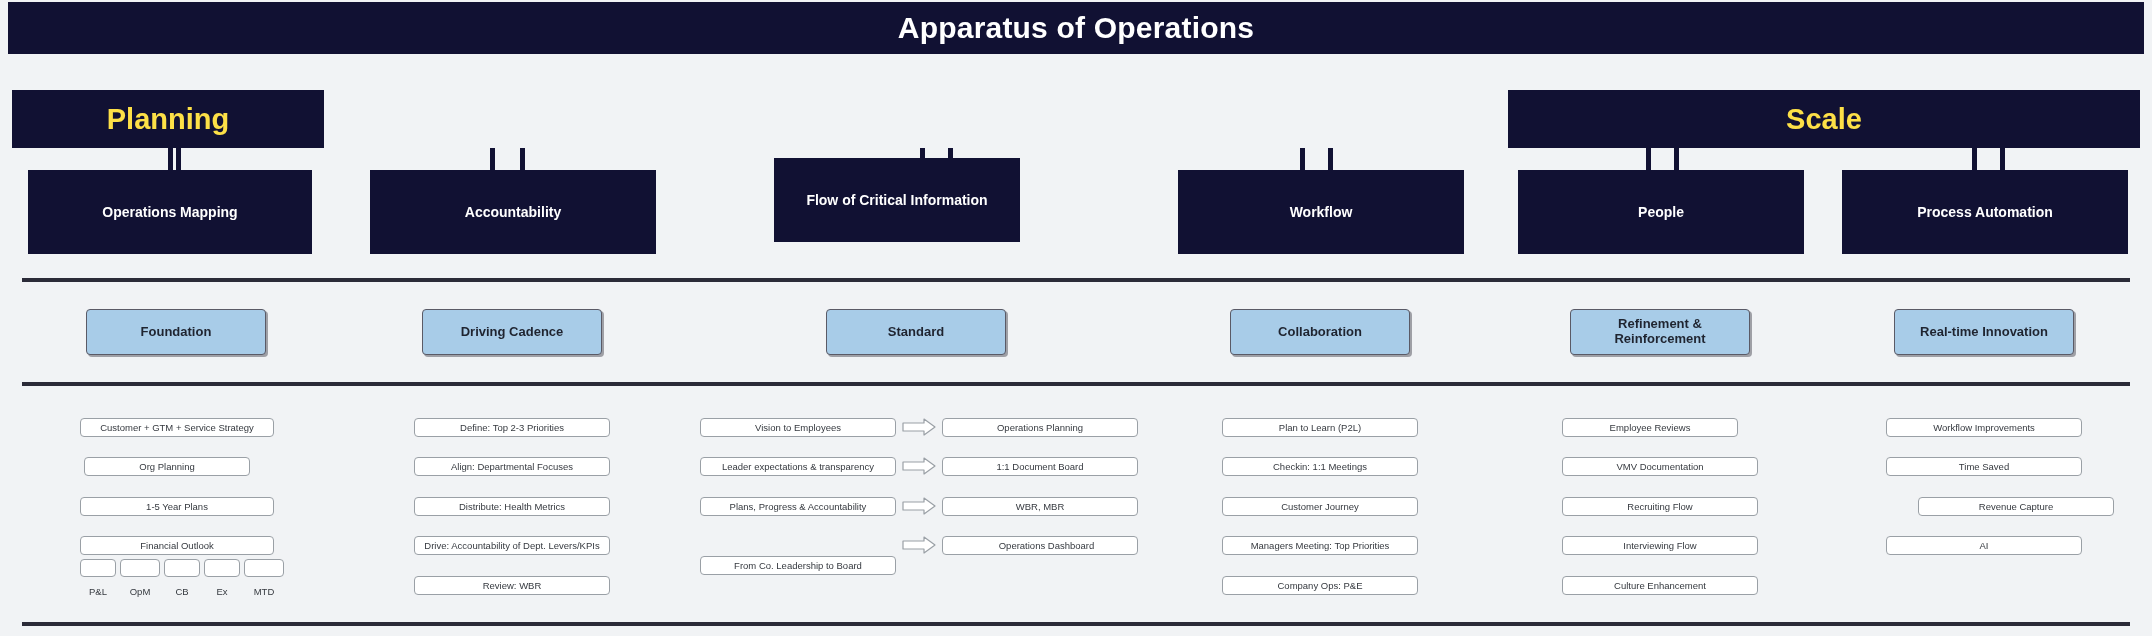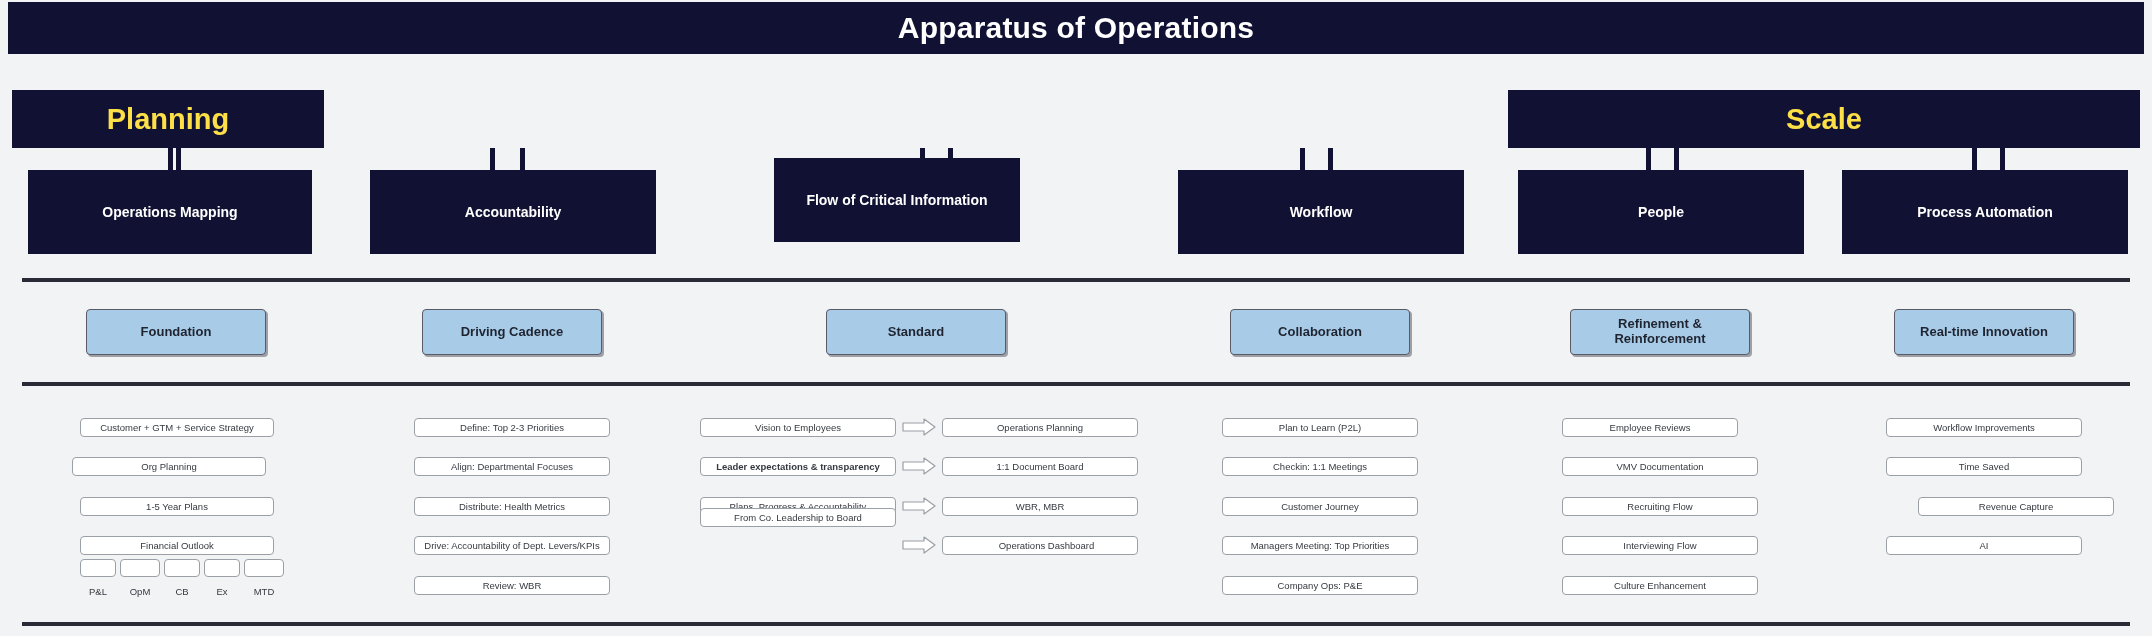--- a/index.html
+++ b/index.html
@@ -196,21 +196,21 @@
   <div class="tier" style="left:1894px; top:309px; width:180px;">
     <span class="tier-text">Real-time Innovation</span>
   </div>
   <div class="tier" style="left:1570px; top:309px; width:180px;">
     <span class="tier-text">Refinement &amp; Reinforcement</span>
   </div>
 
   <div class="item" style="left:80px; top:418px; width:194px;">
     <span class="item-text">Customer + GTM + Service Strategy</span>
   </div>
-  <div class="item" style="left:72px; top:457px; width:194px;">
+  <div class="item" style="left:84px; top:457px; width:166px;">
     <span class="item-text">Org Planning</span>
   </div>
   <div class="item" style="left:80px; top:497px; width:194px;">
     <span class="item-text">1-5 Year Plans</span>
   </div>
   <div class="item" style="left:80px; top:536px; width:194px;">
     <span class="item-text">Financial Outlook</span>
   </div>
   <div class="chip" style="left:80px; top:559px; width:36px;">
     <span class="chip-text">P&amp;L</span>
@@ -249,21 +249,21 @@
   </div>
   <div class="arrow" style="left:902px; top:418px;">
     <svg viewBox="0 0 34 18">
         <path d="M1 5 H22 V1 L33 9 L22 17 V13 H1 Z" fill="#ffffff" stroke="#9aa0a6" stroke-width="1.2" stroke-linejoin="round"></path>
       </svg>
   </div>
   <div class="item" style="left:942px; top:418px; width:196px;">
     <span class="item-text">Operations Planning</span>
   </div>
 
-  <div class="item" style="left:700px; top:457px; width:196px;font-weight:bold;">
+  <div class="item" style="left:700px; top:457px; width:196px;">
     <span class="item-text">Leader expectations &amp; transparency</span>
   </div>
   <div class="arrow" style="left:902px; top:457px;">
     <svg viewBox="0 0 34 18">
         <path d="M1 5 H22 V1 L33 9 L22 17 V13 H1 Z" fill="#ffffff" stroke="#9aa0a6" stroke-width="1.2" stroke-linejoin="round"></path>
       </svg>
   </div>
   <div class="item" style="left:942px; top:457px; width:196px;">
     <span class="item-text">1:1 Document Board</span>
   </div>
@@ -273,21 +273,21 @@
   </div>
   <div class="arrow" style="left:902px; top:497px;">
     <svg viewBox="0 0 34 18">
         <path d="M1 5 H22 V1 L33 9 L22 17 V13 H1 Z" fill="#ffffff" stroke="#9aa0a6" stroke-width="1.2" stroke-linejoin="round"></path>
       </svg>
   </div>
   <div class="item" style="left:942px; top:497px; width:196px;">
     <span class="item-text">WBR, MBR</span>
   </div>
 
-  <div class="item" style="left:700px; top:508px; width:196px;">
+  <div class="item" style="left:700px; top:556px; width:196px;">
     <span class="item-text">From Co. Leadership to Board</span>
   </div>
   <div class="arrow" style="left:902px; top:536px;">
     <svg viewBox="0 0 34 18">
         <path d="M1 5 H22 V1 L33 9 L22 17 V13 H1 Z" fill="#ffffff" stroke="#9aa0a6" stroke-width="1.2" stroke-linejoin="round"></path>
       </svg>
   </div>
   <div class="item" style="left:942px; top:536px; width:196px;padding-left:16px;">
     <span class="item-text">Operations Dashboard</span>
   </div>

